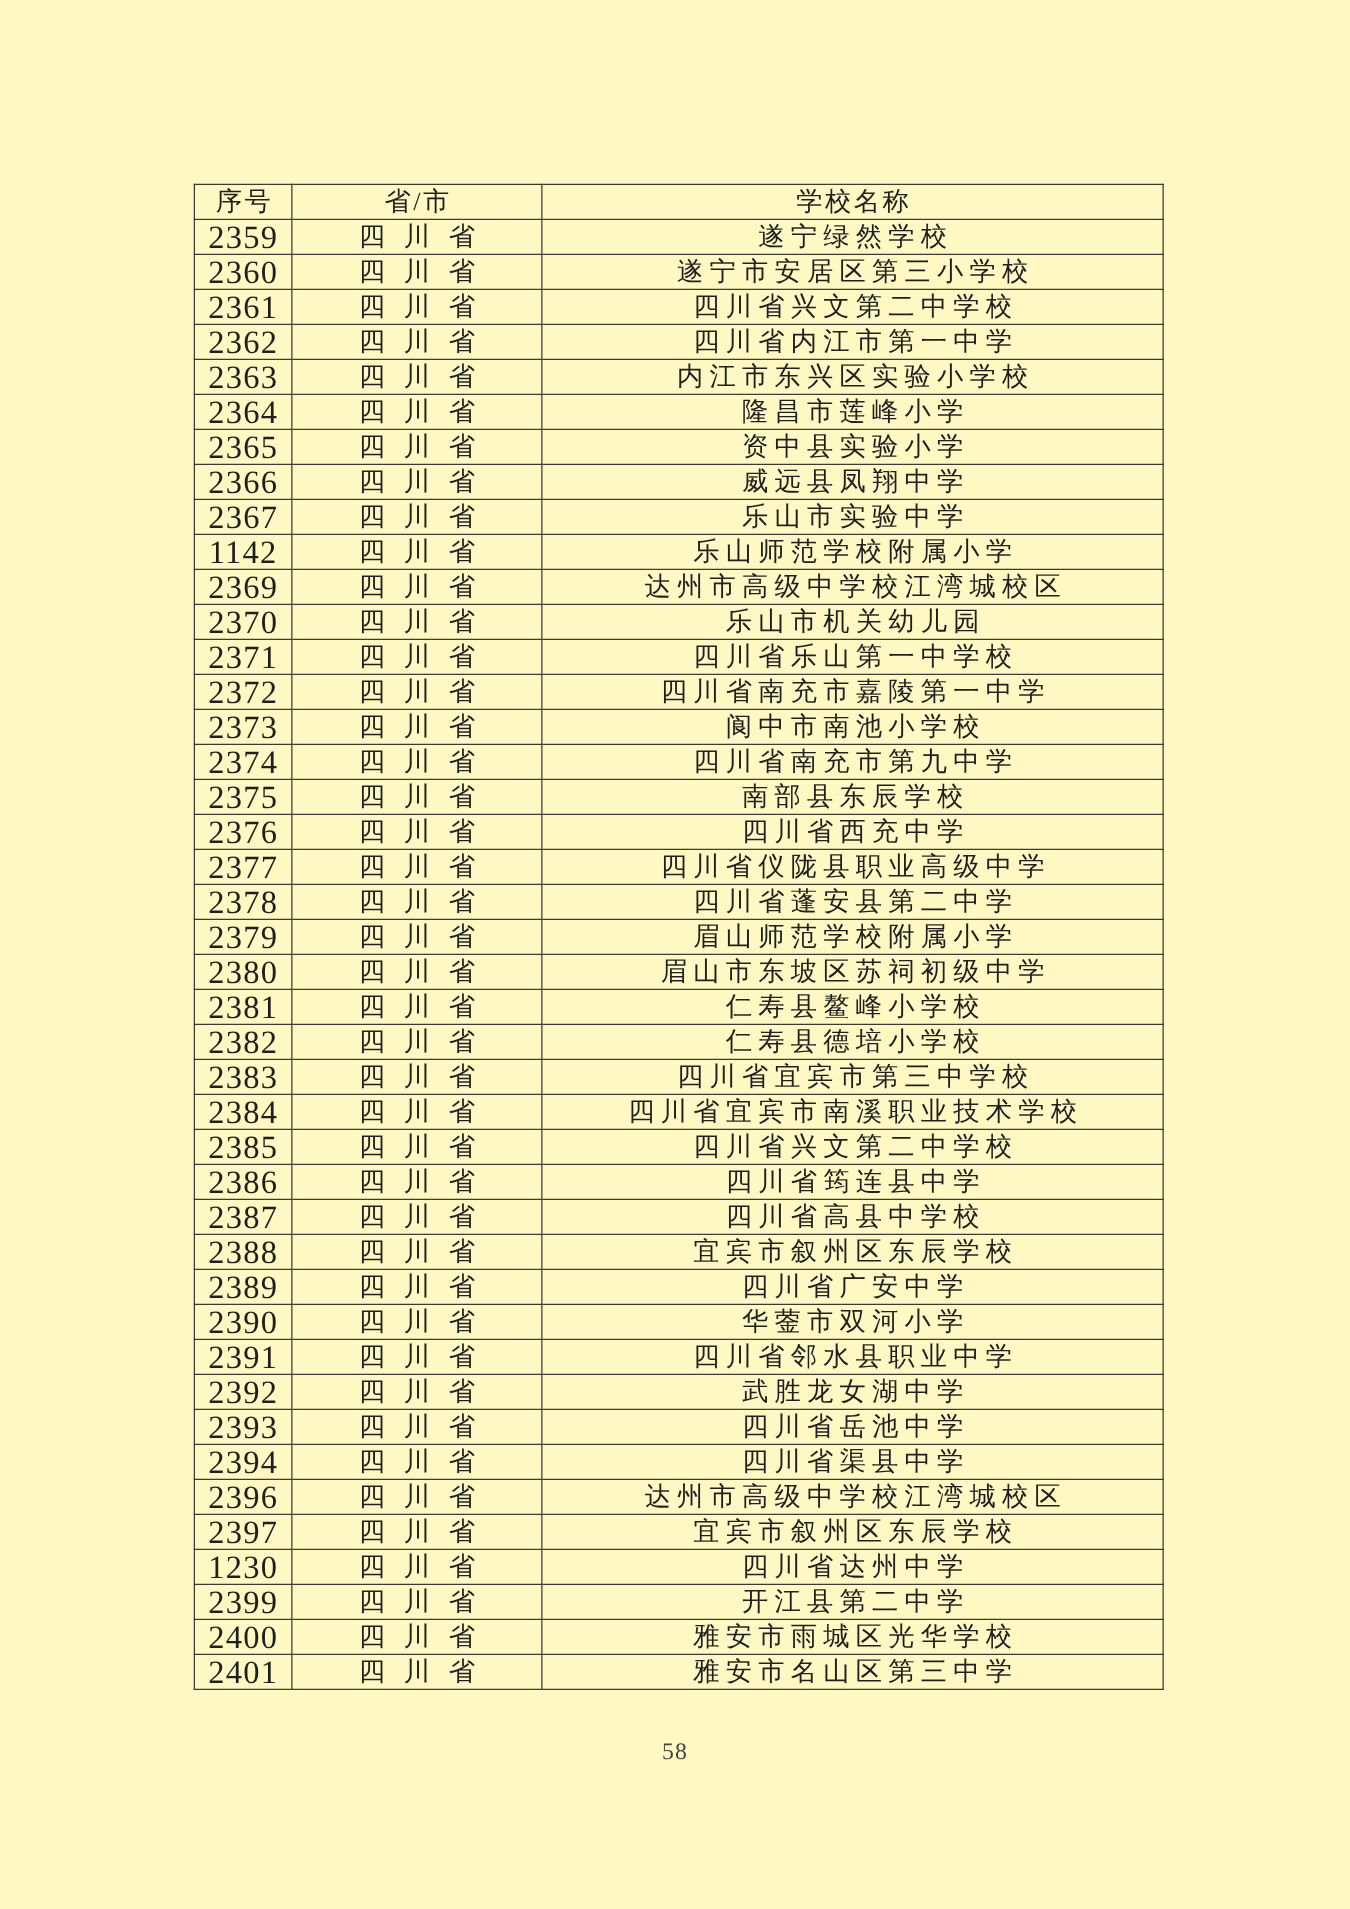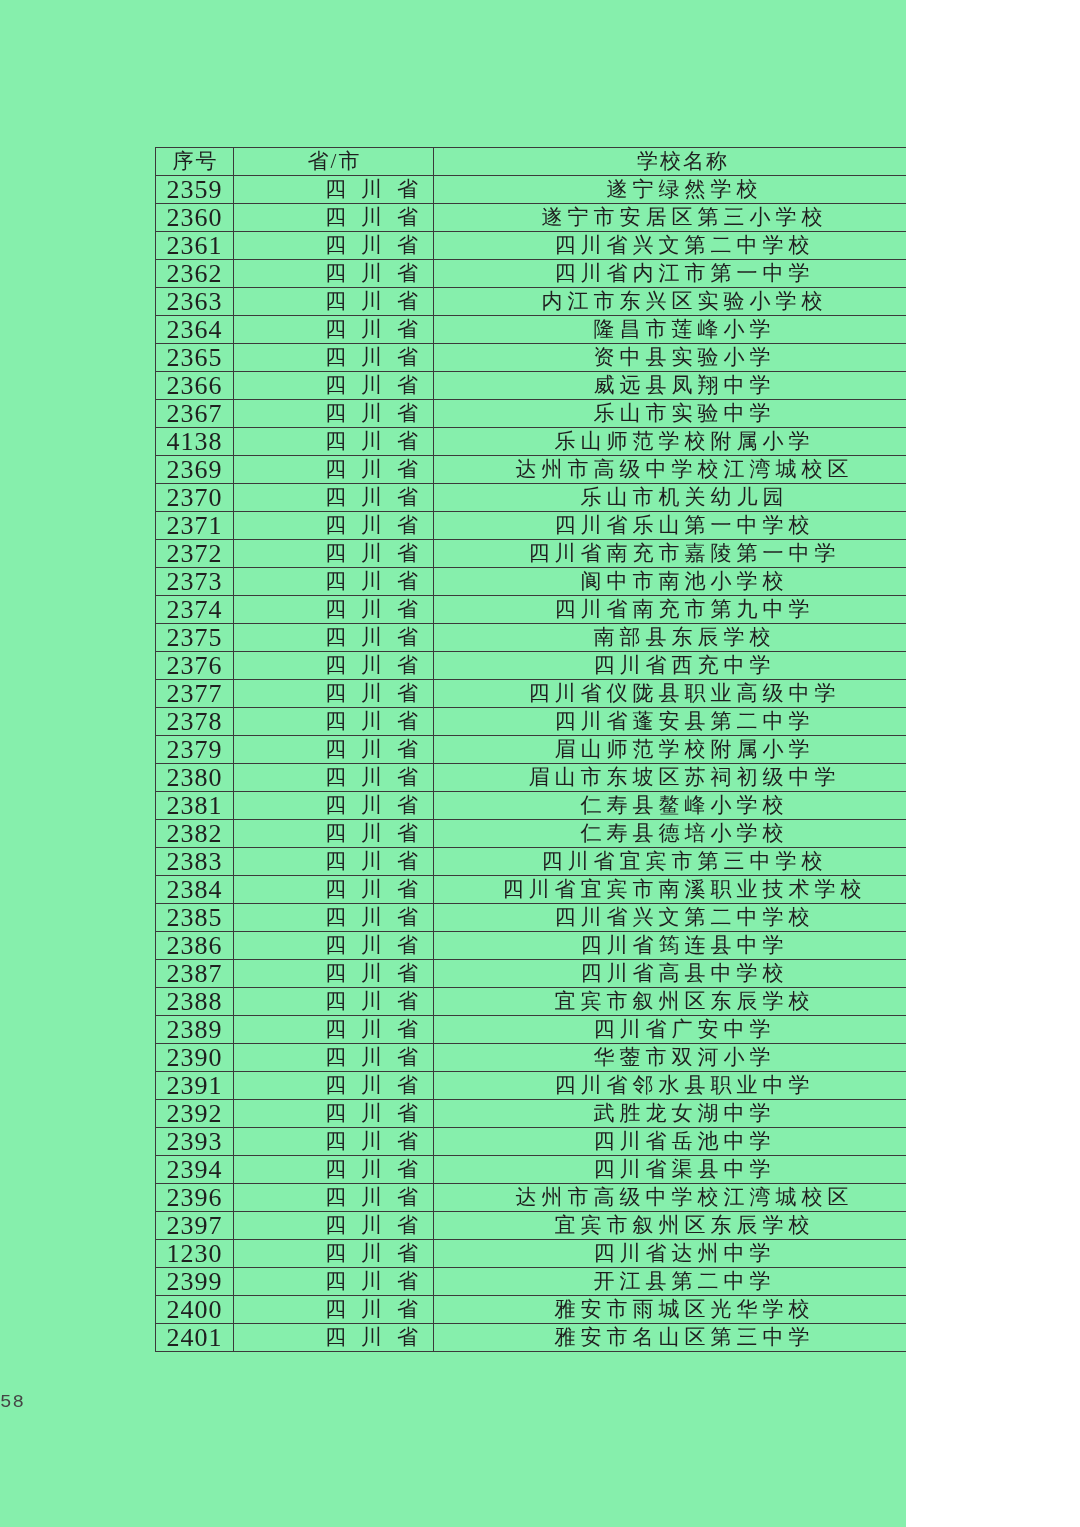--- a/index.html
+++ b/index.html
@@ -2,23 +2,23 @@
 <html><head>
 <meta charset="utf-8">
 <style>
   html, body {
     margin: 0;
     padding: 0;
     background: #ffffff;
   }
   .page {
     position: relative;
-    width: 906px;
+    width: 1080px;
     height: 1527px;
-    background: #86efac;
+    background: #fef9c3;
     overflow: hidden;
     font-family: "Liberation Serif", "DejaVu Serif", serif;
   }
   table.doc-table {
     position: absolute;
     left: 155px;
     top: 147px;
     width: 775px;
     border-collapse: collapse;
     table-layout: fixed;
@@ -43,35 +43,35 @@
     letter-spacing: 2px;
     text-indent: 2px;
   }
   td.cell-num {
     letter-spacing: 1px;
     font-size: 26px;
   }
   td.cell-province {
     letter-spacing: 15px;
     text-indent: 15px;
-    text-align: right;
   }
   td.cell-school {
     letter-spacing: 5px;
     text-indent: 5px;
   }
   .page-footer {
     position: absolute;
     top: 1391px;
     left: 0;
     width: 1080px;
+    text-align: center;
     font-size: 19px;
     letter-spacing: 1px;
     color: #454545;
-    font-family: Liberation Mono, monospace;
+    font-family: Liberation Serif, serif;
   }
 </style>
 </head>
 <body>
 
 <div class="page">
 
   <table class="doc-table">
     <colgroup>
       <col class="c1">
@@ -125,21 +125,21 @@
           <td class="cell-num">2366</td>
           <td class="cell-province">四川省</td>
           <td class="cell-school">威远县凤翔中学</td>
         </tr>
         <tr>
           <td class="cell-num">2367</td>
           <td class="cell-province">四川省</td>
           <td class="cell-school">乐山市实验中学</td>
         </tr>
         <tr>
-          <td class="cell-num">4138</td>
+          <td class="cell-num">1142</td>
           <td class="cell-province">四川省</td>
           <td class="cell-school">乐山师范学校附属小学</td>
         </tr>
         <tr>
           <td class="cell-num">2369</td>
           <td class="cell-province">四川省</td>
           <td class="cell-school">达州市高级中学校江湾城校区</td>
         </tr>
         <tr>
           <td class="cell-num">2370</td>

